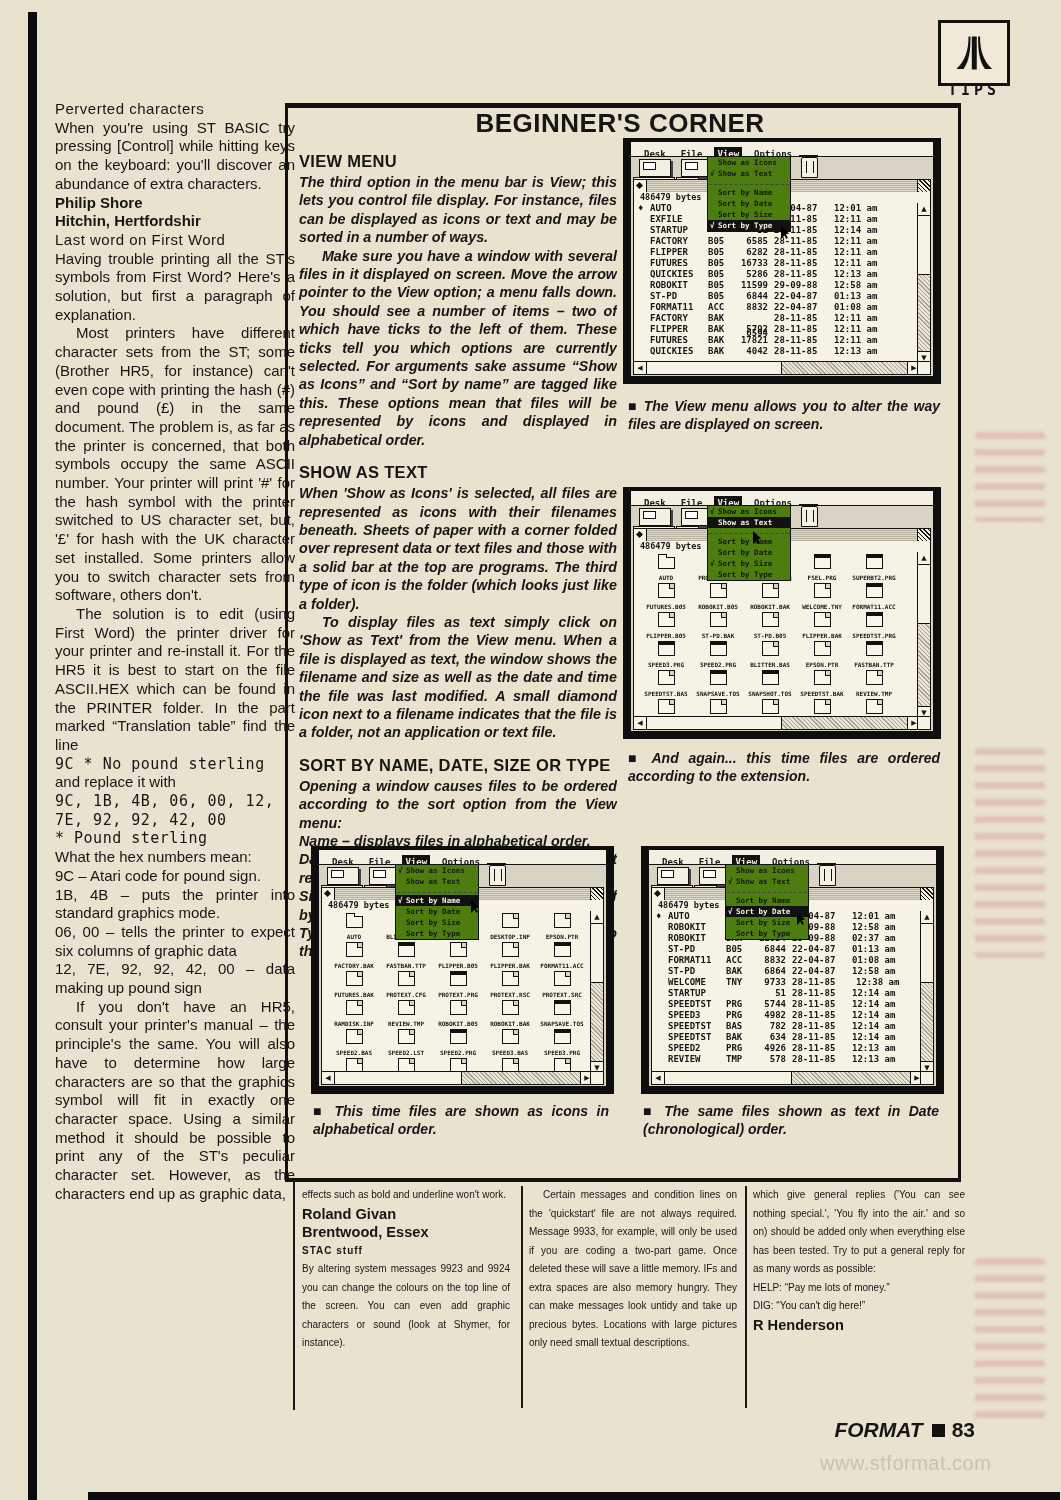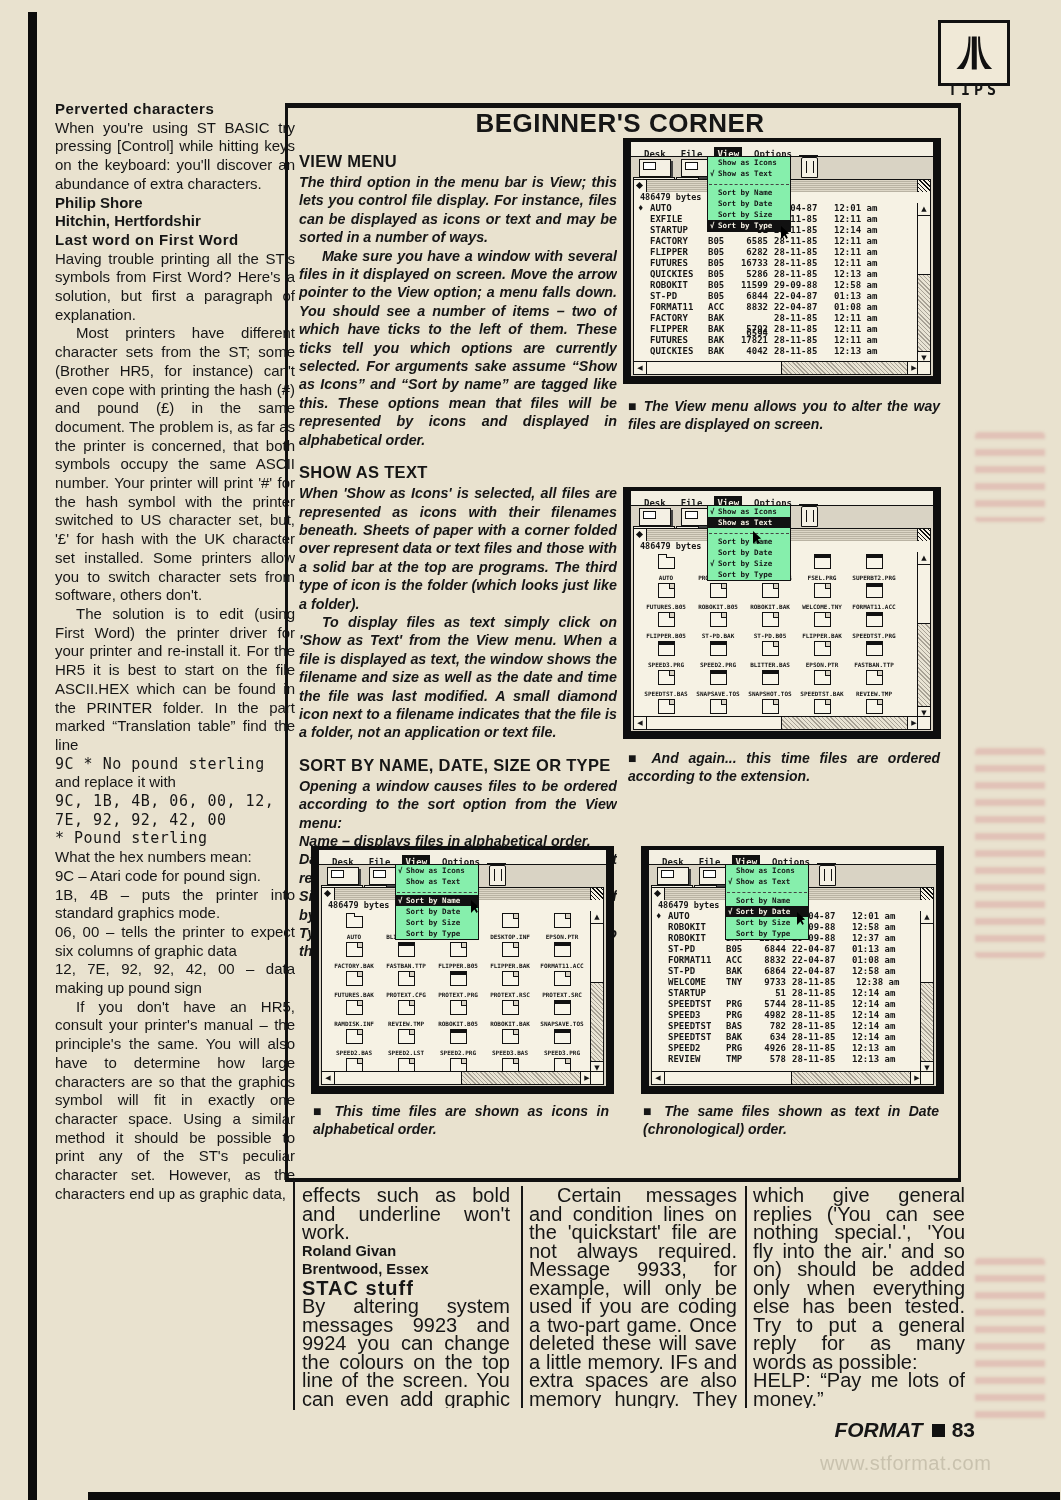--- a/index.html
+++ b/index.html
@@ -10,37 +10,37 @@
   .edge-left{left:28px;top:12px;width:9px;height:1488px;background:#0c0c0c;}
   .edge-bottom{left:88px;top:1492px;width:972px;height:8px;background:#0c0c0c;}
   .ghost{width:70px;background:repeating-linear-gradient(180deg,rgba(205,110,120,.28) 0 7px,rgba(0,0,0,0) 7px 17px);filter:blur(1.5px);border-radius:4px;}
   
   .tips-box{left:938px;top:20px;width:66px;height:60px;border:3px solid #111;background:#f0e9d7;display:flex;align-items:center;justify-content:center;}
   .tips-label{left:938px;top:82px;width:72px;text-align:center;font:bold 15px/16px "DejaVu Sans Mono",monospace;letter-spacing:4px;}
   
   .left-col{left:55px;top:100px;width:240px;height:1312px;overflow:hidden;}
   .left-col p{margin:0;font-size:15px;line-height:18.7px;text-align:justify;}
   .left-col p.ind{text-indent:1.4em;}
-  .hdr{font-weight:bold;text-align:center;font-size:23px;line-height:25px;letter-spacing:.5px;margin:0 0 6px;}
+  .hdr{font-weight:normal;text-align:center;font-size:23px;line-height:25px;letter-spacing:.5px;margin:0 0 6px;}
   .hdr2{margin-top:26px;}
   .byline{font-weight:bold;font-size:15px;line-height:19px;margin:0;}
   .code{font-family:"DejaVu Sans Mono",monospace;font-size:13px;line-height:17px;letter-spacing:.5px;margin:16px 0;white-space:pre;}
   
   .bc-box{left:285px;top:103px;width:670px;height:1070px;border:3px solid #111;border-top-width:5px;border-bottom-width:4px;background:transparent;}
   .bc-title{left:285px;top:108px;width:670px;text-align:center;font-weight:bold;font-size:26px;letter-spacing:.5px;}
   .bc-col{left:299px;top:152px;width:318px;height:1000px;overflow:hidden;}
   .bc-col h3{margin:14px 0 2px;font-size:16.5px;letter-spacing:.3px;}
   .bc-col h3:first-child{margin-top:0;}
   .bc-col p{margin:0;font-weight:bold;font-style:italic;font-size:14.3px;line-height:18.4px;text-align:justify;}
   .bc-col p.ind{text-indent:1.6em;}
   .caption{font-weight:bold;font-style:italic;font-size:14px;line-height:17.8px;text-align:justify;margin:0;}
   
   .vrule{width:2px;background:#161616;}
   .bot-col{top:1186px;height:222px;overflow:hidden;}
-  .bot-col p{margin:0;font-size:20px;line-height:18.5px;text-align:justify;}
+  .bot-col p{margin:0;font-size:10px;line-height:18.5px;text-align:justify;}
   .bot-col p.ind{text-indent:1.4em;}
   .bot-col .byline{font-size:14.6px;}
   .stac-h{font-weight:bold;text-align:center;font-size:22px;margin:14px 0 4px;letter-spacing:1px;}
   .adv{margin-top:18px !important;}
   
   .footer{left:600px;top:1418px;width:375px;text-align:right;font-weight:bold;font-style:italic;font-size:21px;}
   .footer .sq{display:inline-block;width:13px;height:13px;background:#111;margin:0 7px 0 9px;}
   .footer .pg{font-style:normal;}
   .watermark{left:820px;top:1452px;width:230px;font-size:20px;color:#c9c2ae;letter-spacing:.5px;}
   
@@ -75,21 +75,21 @@
   .ilabel{display:block;font:bold 6px/7px "DejaVu Sans Mono",monospace;margin-top:1px;}
   .vscroll{position:absolute;right:0;width:12px;border-left:1px solid #111;background:repeating-linear-gradient(45deg,#a8a295 0 1px,#e9e4d4 1px 3px);}
   .sbox{width:12px;height:12px;font:7px/12px "DejaVu Sans",sans-serif;text-align:center;background:#f6f2e4;border-bottom:1px solid #111;}
   .sbox.edge{position:absolute;bottom:0;left:0;border-top:1px solid #111;border-bottom:none;}
   .vslider{position:absolute;left:0;width:12px;background:#f6f2e4;border-bottom:1px solid #111;}
   .hscroll{position:absolute;left:0;bottom:0;height:12px;border-top:1px solid #111;background:repeating-linear-gradient(45deg,#a8a295 0 1px,#e9e4d4 1px 3px);}
   .hbox{position:absolute;left:0;top:0;width:12px;height:12px;font:7px/12px "DejaVu Sans",sans-serif;text-align:center;background:#f6f2e4;border-right:1px solid #111;}
   .hbox.r{left:auto;right:0;border-right:none;border-left:1px solid #111;}
   .hslider{position:absolute;left:13px;top:0;height:12px;background:#f6f2e4;border-right:1px solid #111;}
   .corner{position:absolute;right:0;bottom:0;width:12px;height:12px;border-left:1px solid #111;border-top:1px solid #111;background:#f6f2e4;z-index:2;}
-  .dd{position:absolute;background:#86efac;border:1px solid #111;z-index:5;}
+  .dd{position:absolute;background:#4d7c0f;border:1px solid #111;z-index:5;}
   .dd-item{position:relative;height:11px;font:bold 7.5px/11px "DejaVu Sans Mono",monospace;}
   .dd-item.hl{background:#111;color:#f6f2e4;}
   .dd-sep{height:5px;border-bottom:1px dashed #444;margin:0 1px 2px;}
   .tick{position:absolute;left:2px;}
   .dlbl{position:absolute;left:10px;white-space:nowrap;}
   .pointer{position:absolute;width:9px;height:13px;background:#000;
     clip-path:polygon(0 0,0 100%,38% 74%,60% 100%,76% 90%,54% 64%,90% 58%);
     filter:drop-shadow(0.6px 0.6px 0 #fff);z-index:9;}
   .fuji{display:block;}
 </style>
@@ -536,21 +536,21 @@
             <div class="fcell num" style="left: 100px; width: 34px;">11599</div>
             <div class="fcell" style="left: 140px; width: 58px;">29-09-88</div>
             <div class="fcell" style="left: 200px; width: 52px;">12:58 am</div>
           </div>
           <div class="frow">
             <div class="fcell" style="left: 4px; width: 10px;"></div>
             <div class="fcell" style="left: 16px; width: 58px;">ROBOKIT</div>
             <div class="fcell" style="left: 74px; width: 26px;">BAK</div>
             <div class="fcell num" style="left: 100px; width: 34px;">11854</div>
             <div class="fcell" style="left: 140px; width: 58px;">29-09-88</div>
-            <div class="fcell" style="left: 200px; width: 52px;">12:37 am</div>
+            <div class="fcell" style="left: 200px; width: 52px;">02:37 am</div>
           </div>
           <div class="frow">
             <div class="fcell" style="left: 4px; width: 10px;"></div>
             <div class="fcell" style="left: 16px; width: 58px;">ST-PD</div>
             <div class="fcell" style="left: 74px; width: 26px;">B05</div>
             <div class="fcell num" style="left: 100px; width: 34px;">6844</div>
             <div class="fcell" style="left: 140px; width: 58px;">22-04-87</div>
             <div class="fcell" style="left: 200px; width: 52px;">01:13 am</div>
           </div>
           <div class="frow">

